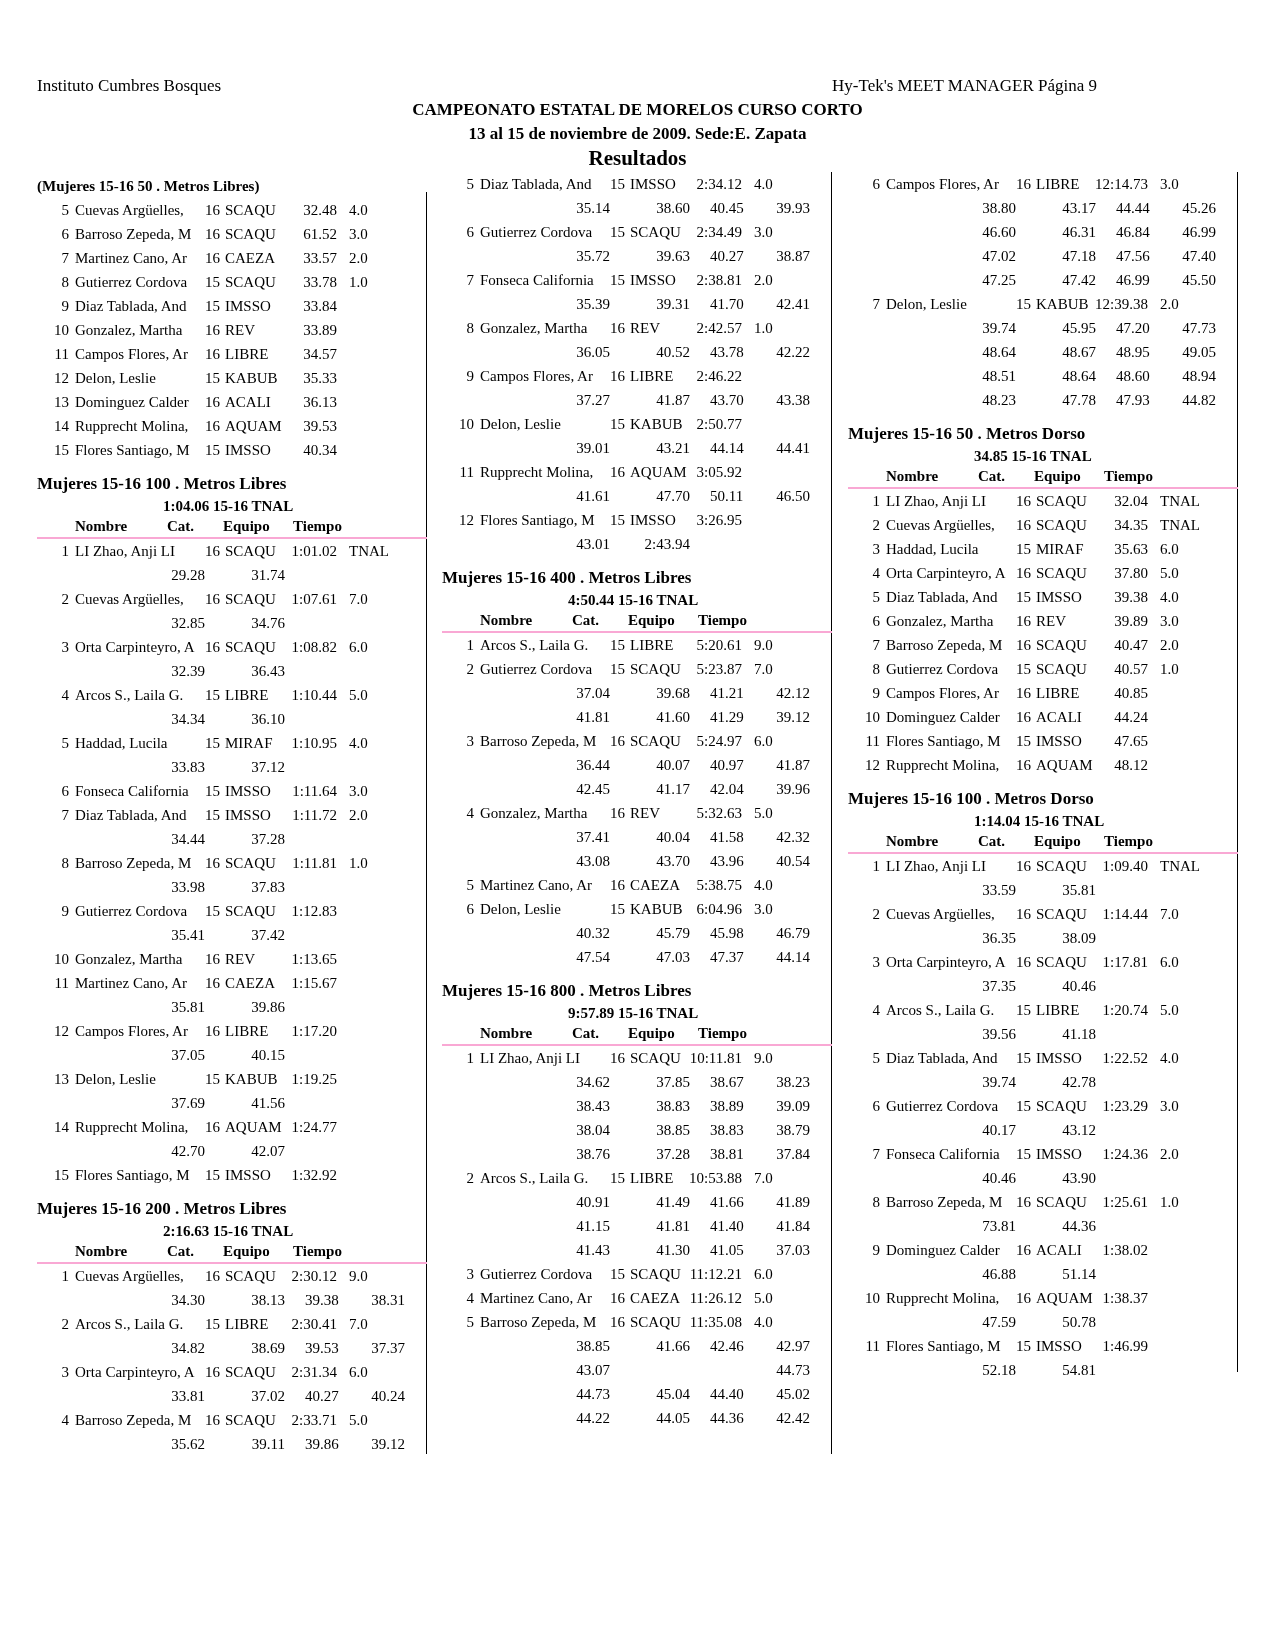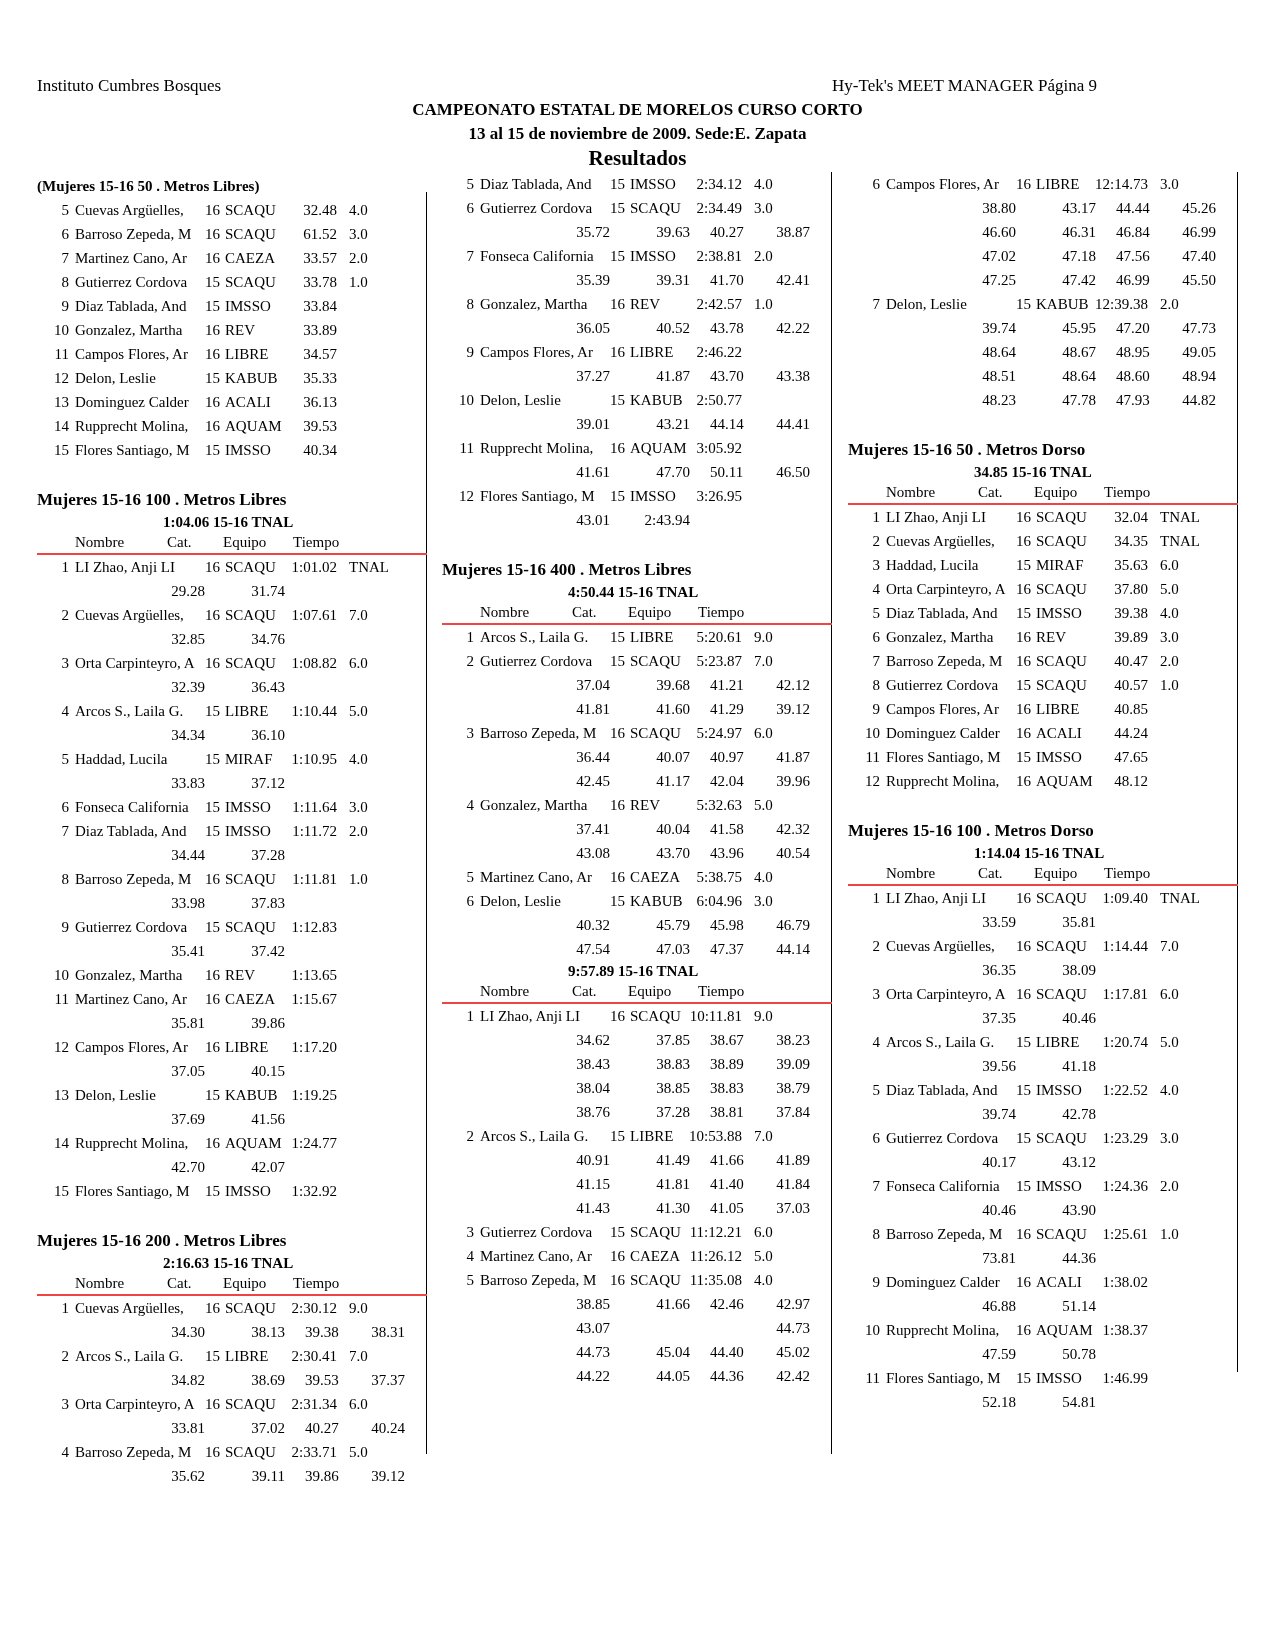--- a/index.html
+++ b/index.html
@@ -19,24 +19,24 @@
   .c{position:absolute;top:0;}
   .pl{width:32px;text-align:right;left:0;}
   .nm{left:38px;width:128px;overflow:hidden;}
   .tm{left:168px;}
   .ti{left:228px;width:72px;text-align:right;}
   .pt{left:312px;}
   .s1{left:118px;width:50px;text-align:right;}
   .s2{left:198px;width:50px;text-align:right;}
   .s3{left:268px;width:50px;text-align:left;}
   .s4{left:318px;width:50px;text-align:right;}
-  .ev-title{font-weight:bold;font-size:17px;height:26px;line-height:28px;margin-top:24px;}
+  .ev-title{font-weight:bold;font-size:17px;height:26px;line-height:28px;margin-top:8px;}
   .ev-title.cont{font-size:15px;margin-top:0;}
   .ev-rec{font-weight:bold;font-size:15px;height:20px;line-height:20px;padding-left:126px;}
-  .ev-head{font-weight:normal;font-size:15px;height:21px;line-height:21px;border-bottom:2px solid #ef4444;position:relative;}
+  .ev-head{font-weight:bold;font-size:15px;height:21px;line-height:21px;border-bottom:2px solid #f9a8d4;position:relative;}
   .ev-head span{position:absolute;}
 </style>
 </head>
 <body>
 
 <div class="hdr-left">Instituto Cumbres Bosques</div>
 <div class="hdr-right">Hy-Tek's MEET MANAGER  Página 9</div>
 <div class="title t1">CAMPEONATO ESTATAL DE MORELOS CURSO CORTO</div>
 <div class="title t2">13 al 15 de noviembre de 2009. Sede:E. Zapata</div>
 <div class="title t3">Resultados</div>
@@ -379,20 +379,26 @@
 <div class="col col2">
     <div class="row">
       <span class="c pl">5</span>
       <span class="c nm">Diaz Tablada, And</span>
       <span class="c tm">15</span>
       <span class="c ti">2:34.12</span>
       <span class="c pt">4.0</span>
       <span class="c" style="left: 188px;">IMSSO</span>
     </div>
     <div class="row">
+      <span class="c s1">35.14</span>
+      <span class="c s2">38.60</span>
+      <span class="c s3">40.45</span>
+      <span class="c s4">39.93</span>
+    </div>
+    <div class="row">
       <span class="c pl">6</span>
       <span class="c nm">Gutierrez Cordova</span>
       <span class="c tm">15</span>
       <span class="c ti">2:34.49</span>
       <span class="c pt">3.0</span>
       <span class="c" style="left: 188px;">SCAQU</span>
     </div>
     <div class="row">
       <span class="c s1">35.72</span>
       <span class="c s2">39.63</span>
@@ -578,20 +584,21 @@
       <span class="c s2">45.79</span>
       <span class="c s3">45.98</span>
       <span class="c s4">46.79</span>
     </div>
     <div class="row">
       <span class="c s1">47.54</span>
       <span class="c s2">47.03</span>
       <span class="c s3">47.37</span>
       <span class="c s4">44.14</span>
     </div>
+    <div class="ev-title">Mujeres 15-16 800 . Metros Libres</div>
     <div class="ev-rec">9:57.89   15-16 TNAL</div>
     <div class="ev-head">
       <span style="left: 38px;">Nombre</span>
       <span style="left: 130px;">Cat.</span>
       <span style="left: 186px;">Equipo</span>
       <span style="left: 256px;">Tiempo</span>
     </div>
     <div class="row">
       <span class="c pl">1</span>
       <span class="c nm">LI Zhao, Anji LI</span>

